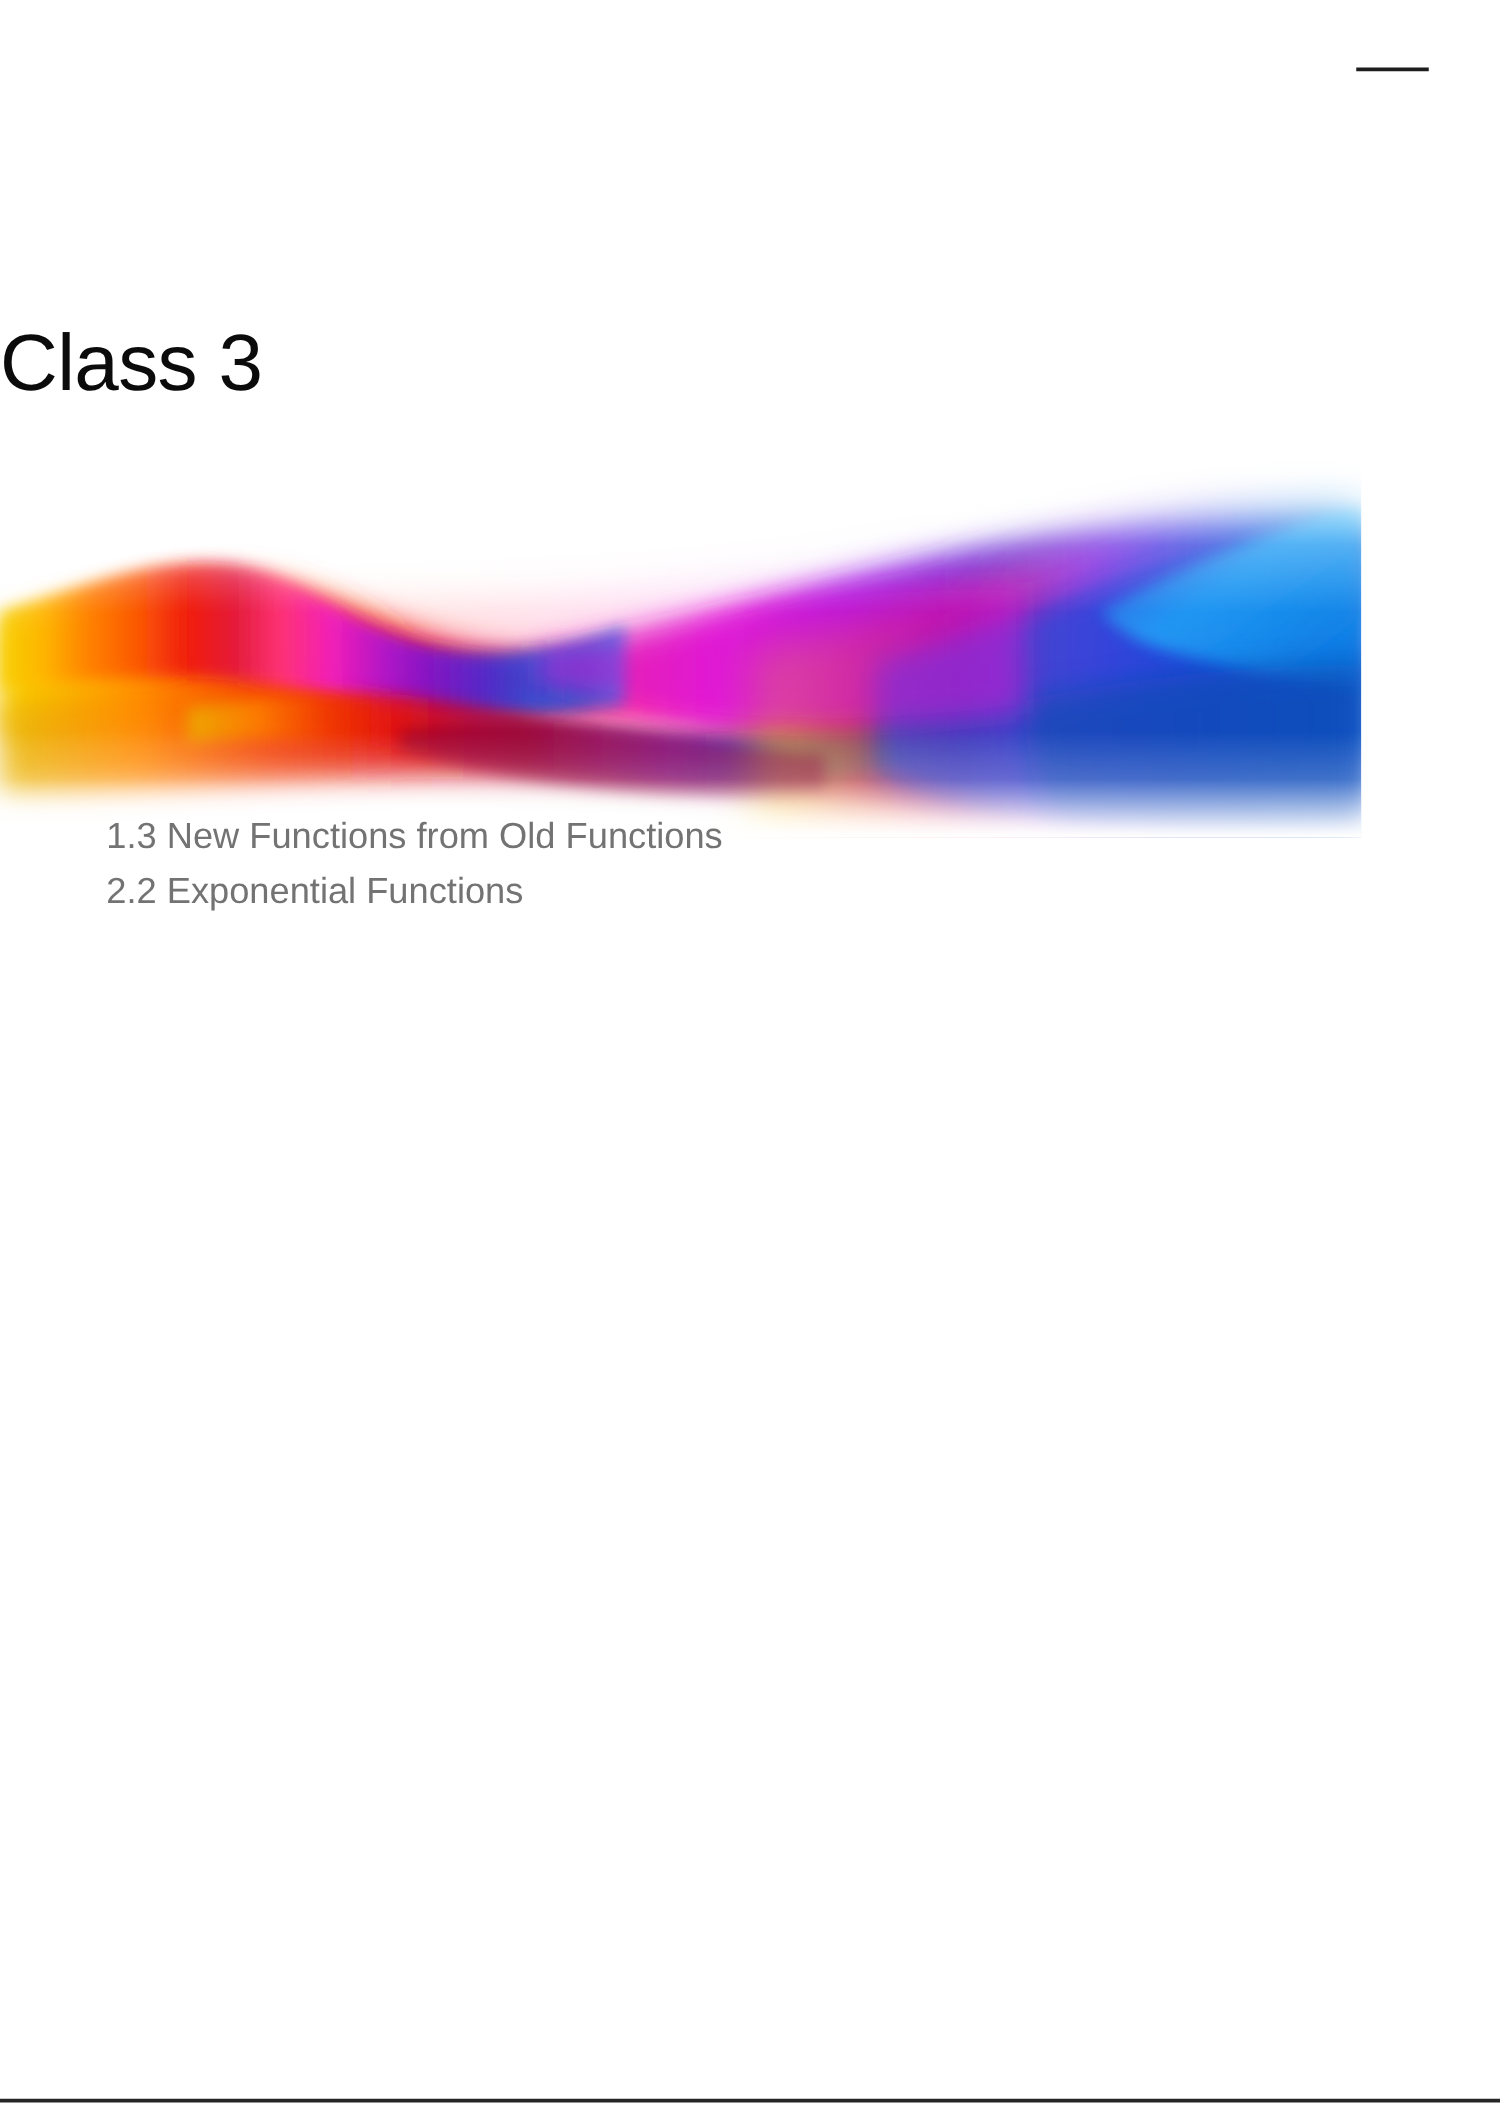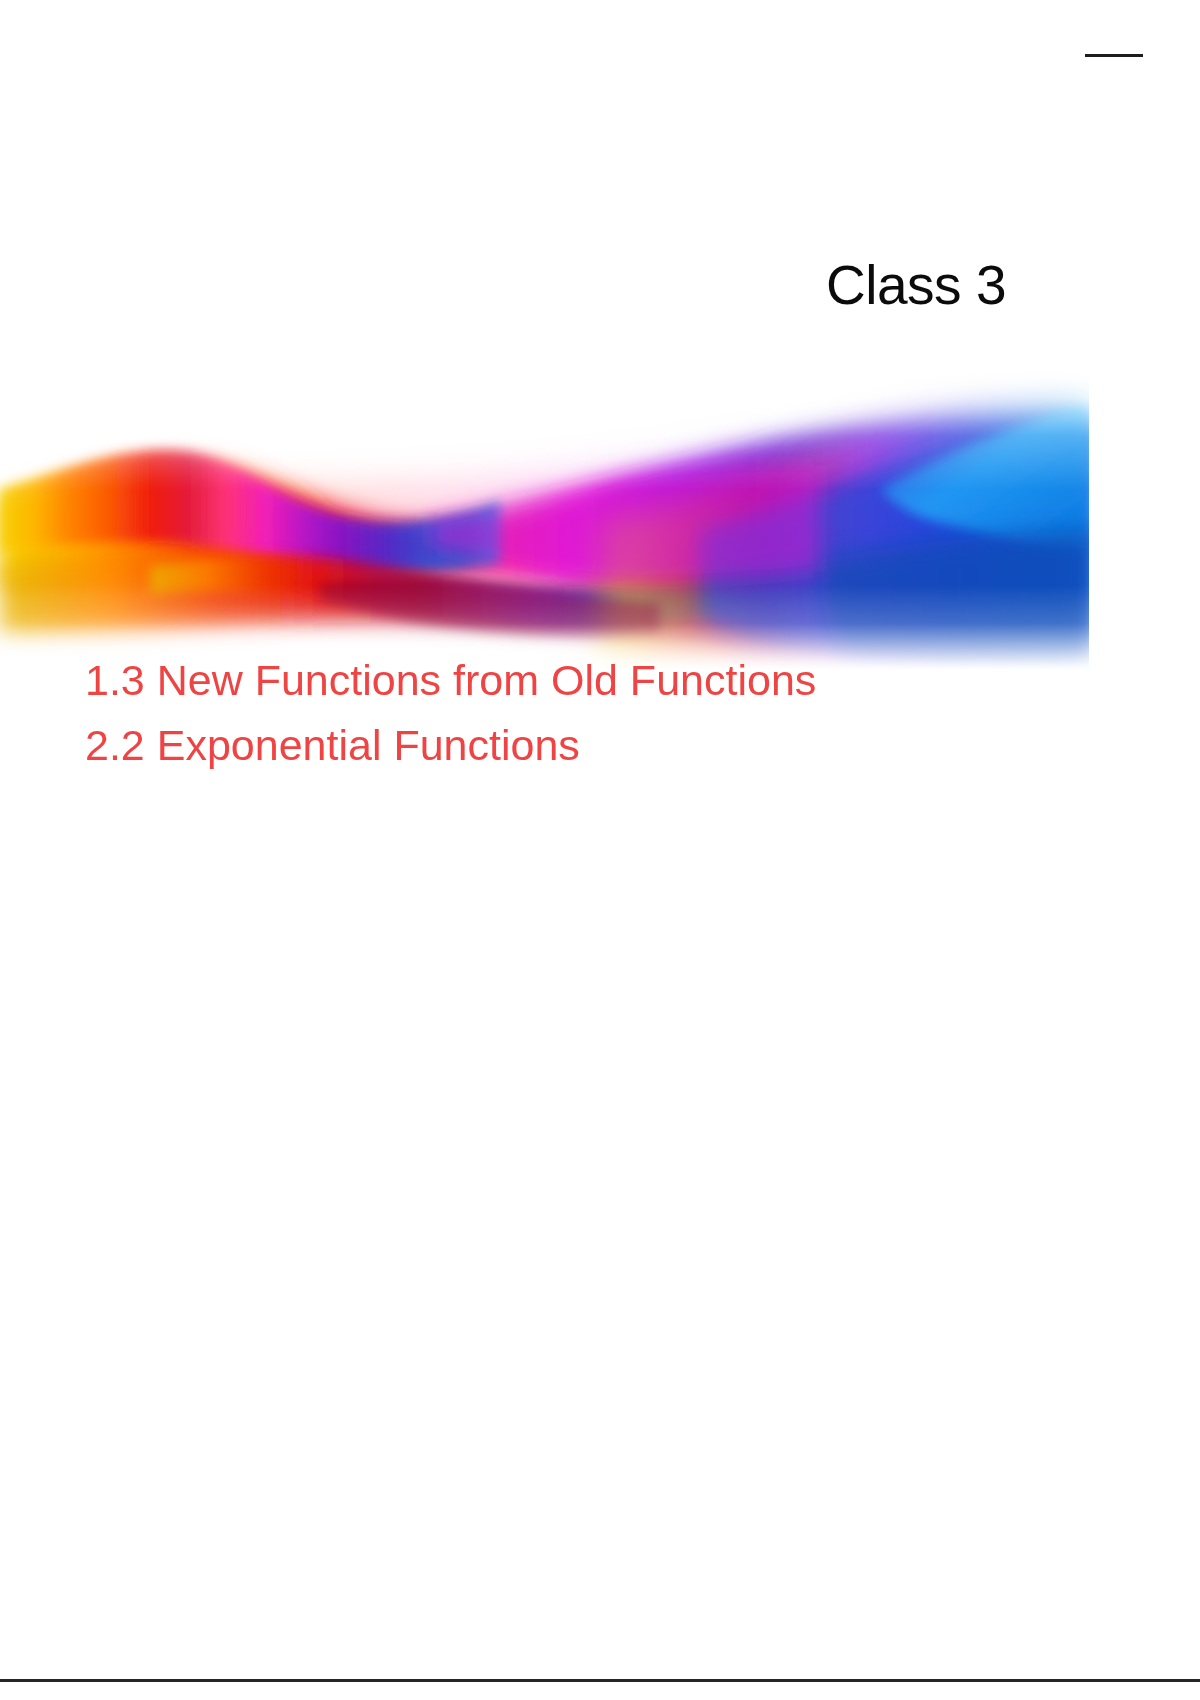--- a/index.html
+++ b/index.html
@@ -38,22 +38,22 @@
     height: 3px;
     background: #262626;
   }
 
   
   .slide-title {
     position: absolute;
     left: 0px;
     top: 258px;
     width: 1006px;
-    text-align: right;
-    font-size: 55px;
+    text-align: left;
+    font-size: 64px;
     font-weight: 400;
     color: #0b0b0b;
     letter-spacing: -0.5px;
     line-height: 1.0;
     font-family: "Liberation Sans", sans-serif;
   }
 
   
   .swoosh {
     position: absolute;
@@ -70,23 +70,23 @@
   }
 
   
   .body-lines {
     position: absolute;
     left: 85px;
     top: 648px;
     width: 900px;
   }
   .body-line {
-    font-size: 43px;
+    font-size: 29px;
     font-weight: 400;
-    color: #ef4444;
+    color: #737373;
     line-height: 1.50;
     letter-spacing: 0px;
     white-space: nowrap;
     font-family: "Liberation Sans", sans-serif;
   }
 </style>
 </head>
 <body>
 
 <div class="page">

